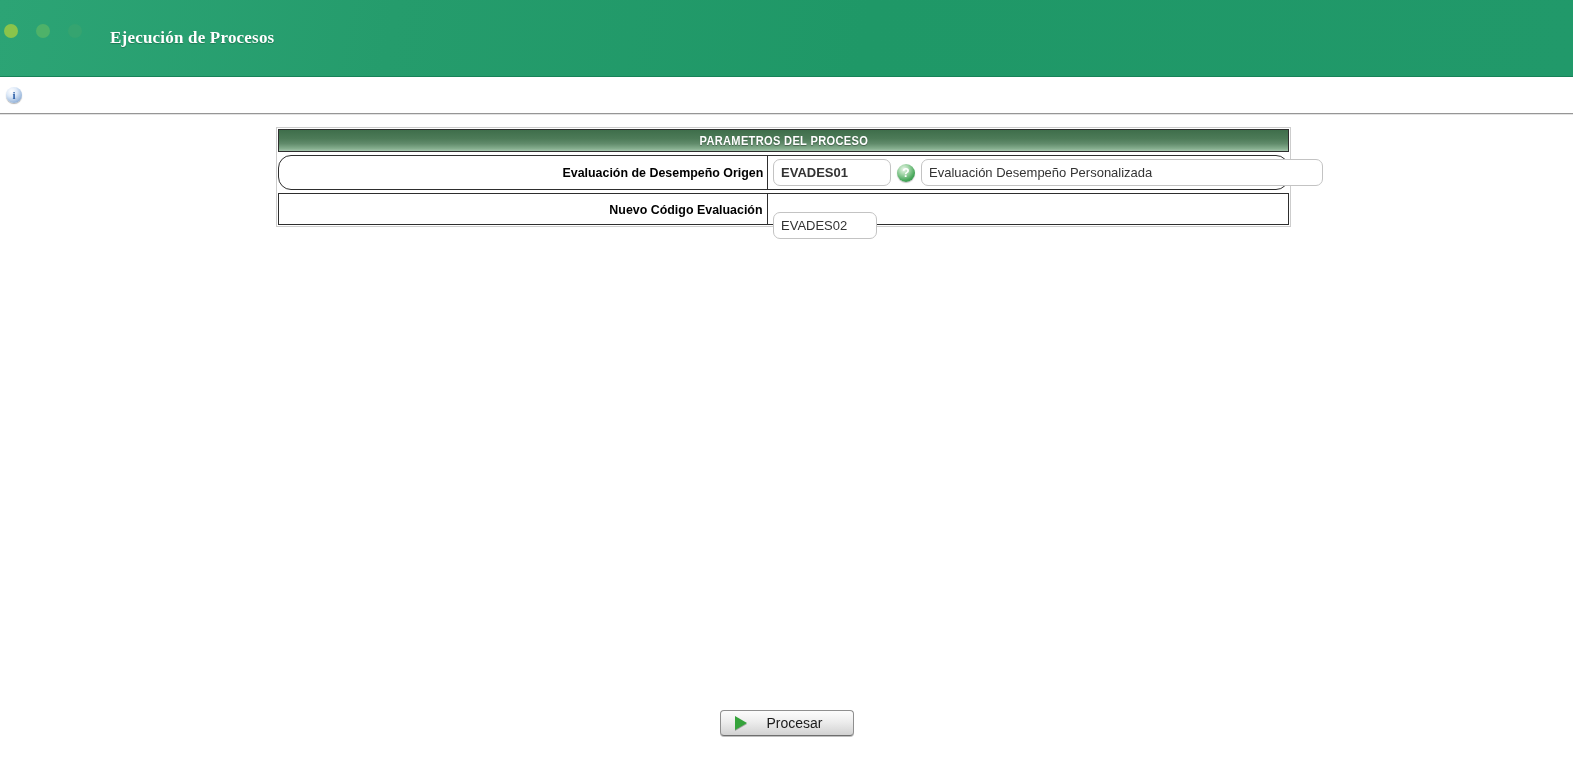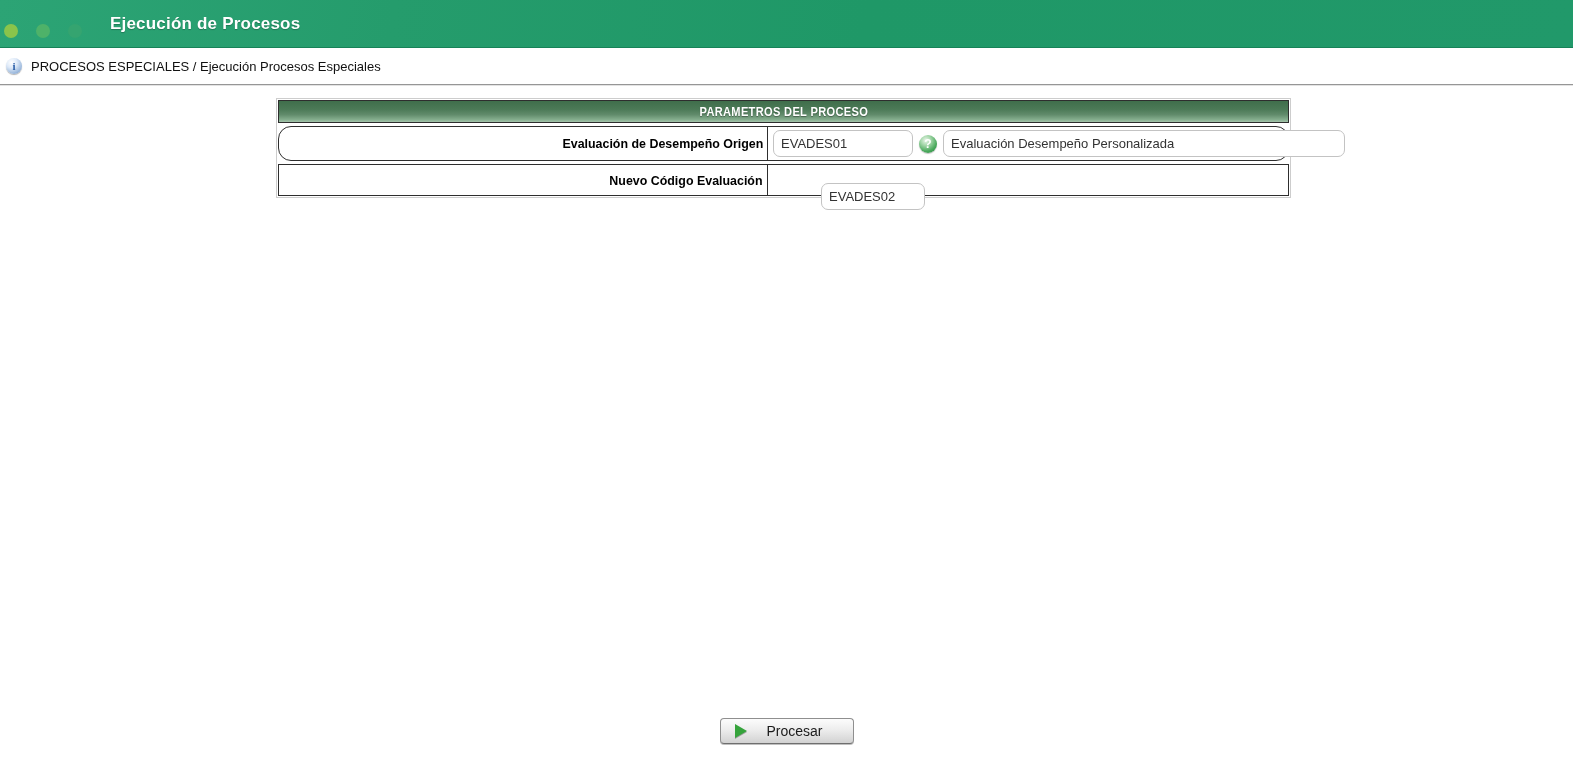--- a/index.html
+++ b/index.html
@@ -7,23 +7,24 @@
   body {
     position: relative;
     background: #ffffff;
     font-family: "Liberation Sans", sans-serif;
     overflow: hidden;
   }
 
   
   .app-header {
     position: relative;
-    height: 48px;
+    height: 77px;
     background: linear-gradient(100deg, #2ca475 0%, #259c6c 25%, #1f9867 55%, #21996a 100%);
     border-bottom: 1px solid #178258;
+    font-family: Liberation Serif, serif;
   }
   .header-dots {
     position: absolute;
     left: 4px;
     top: 24px;
     display: flex;
     gap: 18px;
   }
   .dot { width: 14px; height: 14px; border-radius: 50%; }
   .dot-1 { background: #8ac44b; }
@@ -101,21 +102,21 @@
     white-space: nowrap;
   }
   .param-row {
     margin-top: 3px;
     border: 1.5px solid #2e2e2e;
     display: flex;
     align-items: stretch;
     background: #ffffff;
   }
   .row-tall { height: 35px; border-radius: 13px; }
-  .row-short { height: 32px; gap: 48px; }
+  .row-short { height: 32px; }
   .label-cell {
     width: 489px;
     flex: 0 0 489px;
     border-right: 1.5px solid #2e2e2e;
     display: flex;
     align-items: center;
     justify-content: flex-end;
     padding-right: 4px;
     overflow: hidden;
   }
@@ -139,21 +140,21 @@
     height: 27px;
     border: 1px solid #c3c3c3;
     border-radius: 7px;
     padding: 0 7px;
     font-family: "Liberation Sans", sans-serif;
     font-size: 13px;
     color: #333333;
     background: #ffffff;
     outline: none;
   }
-  .input-code-1 { width: 140px; }
+  .input-code-1 { width: 118px; font-weight: bold; }
   .input-code-2 { width: 104px; margin-top: 32px; }
   .input-desc { width: 402px; }
   .help-ball {
     width: 18px;
     height: 18px;
     border-radius: 50%;
     flex: 0 0 18px;
     background: radial-gradient(circle at 38% 30%, #eaf6ea 0%, #a9d9ae 28%, #4aa95c 65%, #22803c 100%);
     box-shadow: 0 1px 1px rgba(0,0,0,0.25);
     display: flex;
@@ -167,21 +168,20 @@
   }
 
   
   .actions-bar {
     position: absolute;
     top: 710px;
     left: 0;
     width: 100%;
     display: flex;
     justify-content: center;
-    margin-top: 8px;
   }
   .process-btn {
     width: 134px;
     height: 26px;
     border: 1px solid #8f8f8f;
     border-bottom-color: #6e6e6e;
     border-radius: 4px;
     background: linear-gradient(to bottom, #fcfcfc 0%, #ededed 45%, #d2d2d2 100%);
     box-shadow: 0 1px 0 rgba(0,0,0,0.25);
     display: flex;
@@ -211,21 +211,20 @@
   <div class="header-dots">
     <span class="dot dot-1"></span>
     <span class="dot dot-2"></span>
     <span class="dot dot-3"></span>
   </div>
   <div class="app-title">Ejecución de Procesos</div>
 </div>
 
 <div class="breadcrumb-bar">
   <span class="info-sphere">i</span>
-  <span class="breadcrumb-text">PROCESOS ESPECIALES / Ejecución Procesos Especiales</span>
 </div>
 
 <div class="param-box">
   <div class="param-header">
     <span class="param-header-text">PARAMETROS DEL PROCESO</span>
   </div>
 
   <div class="param-row row-tall">
     <div class="label-cell">
       <span class="label-text">Evaluación de Desempeño Origen</span>

